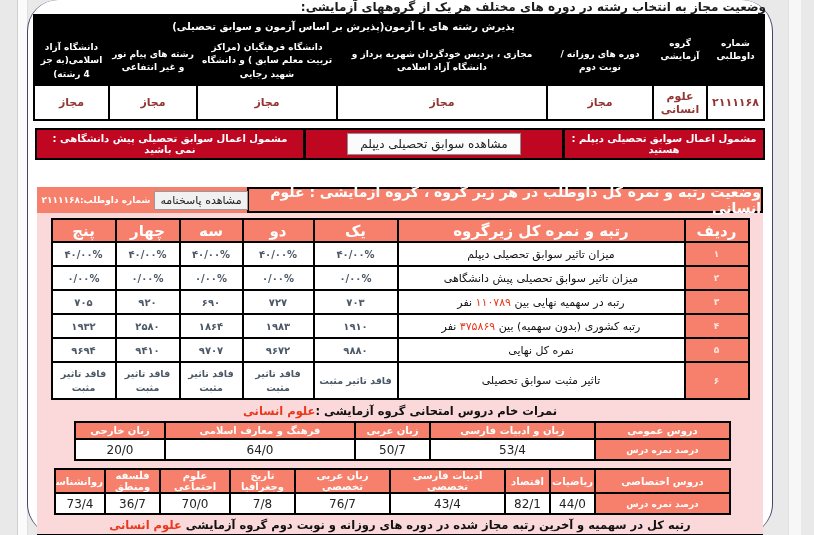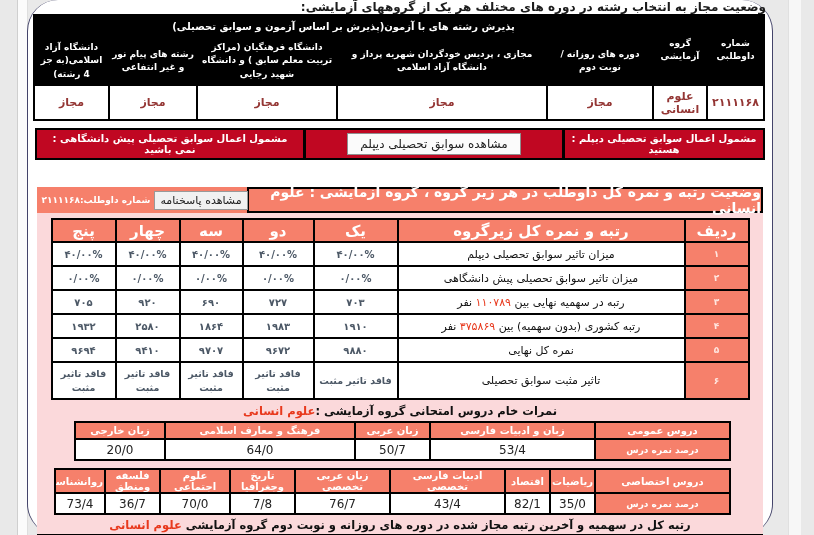--- a/index.html
+++ b/index.html
@@ -263,21 +263,21 @@
           <th>اقتصاد</th>
           <th>ادبیات فارسی تخصصی</th>
           <th>زبان عربی تخصصی</th>
           <th>تاریخ وجغرافیا</th>
           <th>علوم اجتماعی</th>
           <th>فلسفه ومنطق</th>
           <th>روانشناسی</th>
         </tr>
         <tr>
           <td class="rowlbl">درصد نمره درس</td>
-          <td>35/0</td>
+          <td>44/0</td>
           <td>82/1</td>
           <td>43/4</td>
           <td>76/7</td>
           <td>7/8</td>
           <td>70/0</td>
           <td>36/7</td>
           <td>73/4</td>
         </tr>
       </tbody>
         </table>

